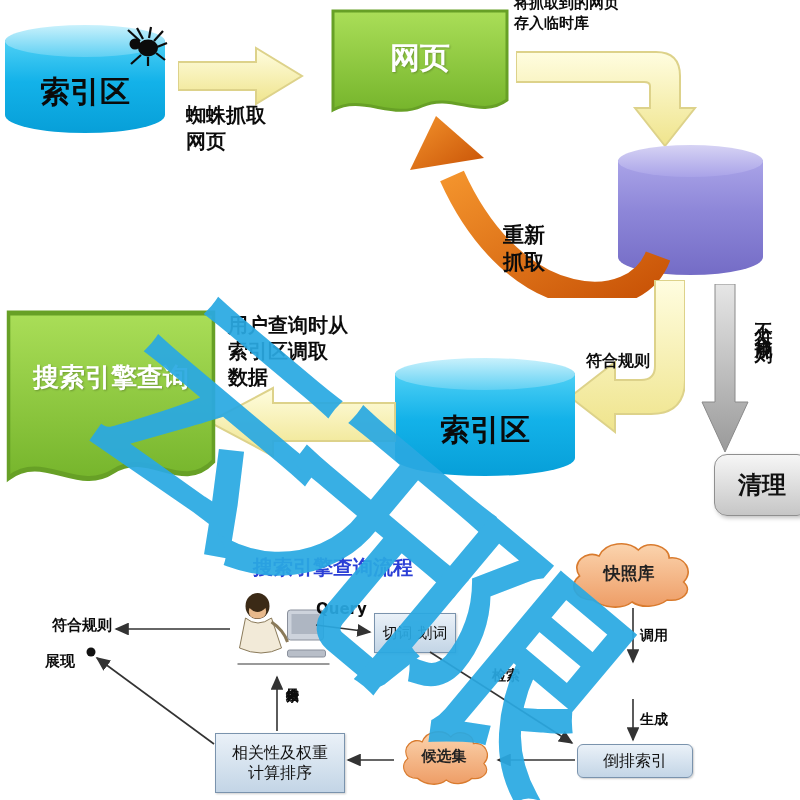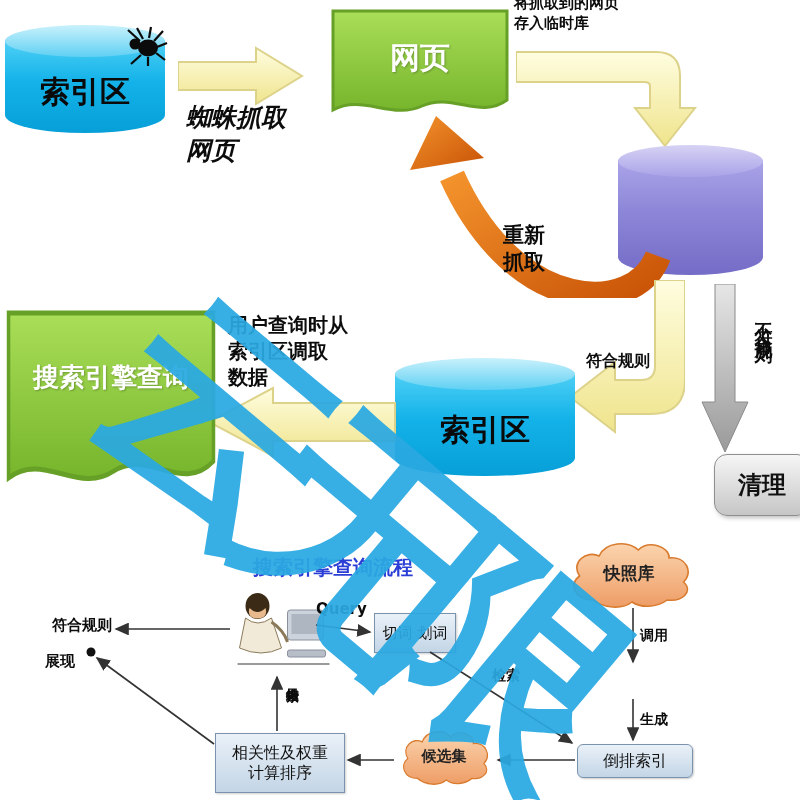--- a/index.html
+++ b/index.html
@@ -74,21 +74,21 @@
           <linearGradient id="gA" x1="0" y1="0" x2="0" y2="1">
         <stop offset="0" stop-color="#fffdе0"></stop>
             <stop offset="0" stop-color="#fffde0"></stop>
             <stop offset="1" stop-color="#efe48c"></stop>
           </linearGradient>
         </defs>
       <path d="M0,16 H78 V2 L124,30 L78,58 V44 H0 Z" fill="url(#gA)" stroke="#ddd28a" stroke-width="2"></path>
     </svg>
   </div>
 
-  <div class="note" style="left:186px;top:102px;font-size:25px;font-style:italic;">蜘蛛抓取
+  <div class="note" style="left:186px;top:102px;font-size:20px;">蜘蛛抓取
 网页</div>
 
   <div class="doc" style="left:330px;top:8px;width:180px;height:120px;">
     <svg viewBox="0 0 180 120" preserveAspectRatio="none">
       <defs>
           <linearGradient id="gGr1" x1="0" y1="0" x2="0" y2="1">
         <stop offset="0" stop-color="#aade58"></stop>
             <stop offset="1" stop-color="#76b52c"></stop>
           </linearGradient>
         </defs>

